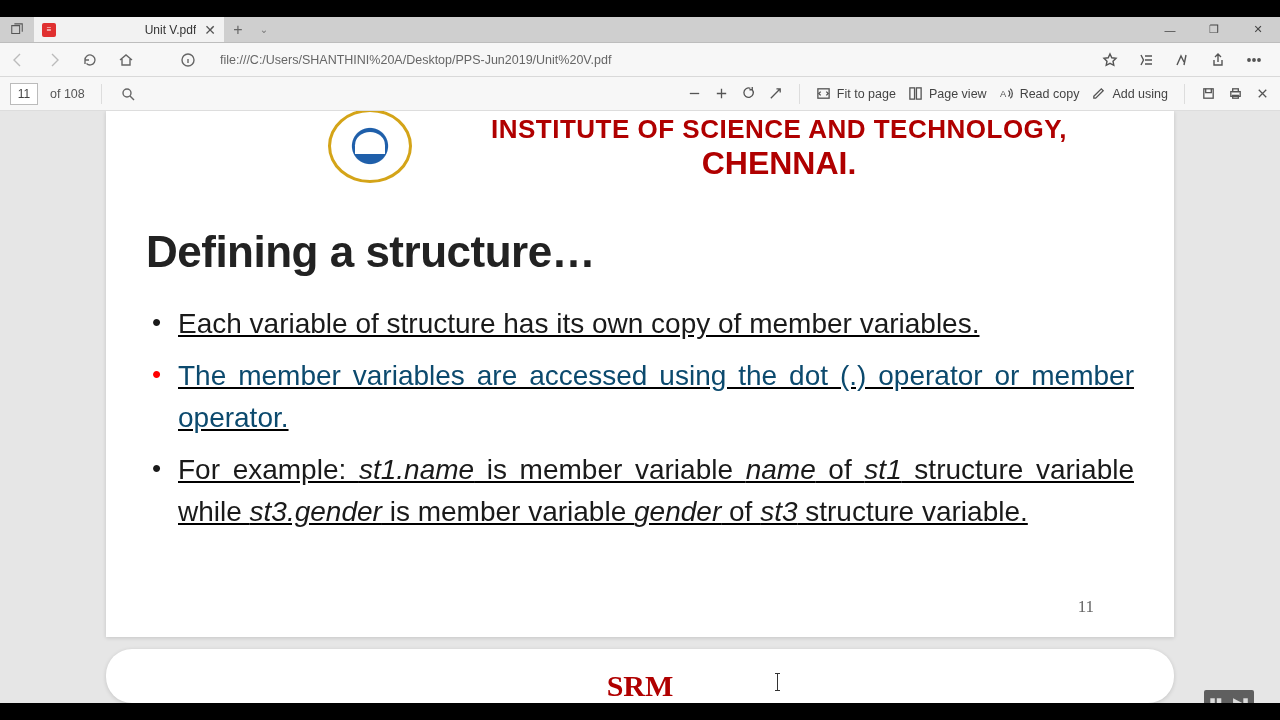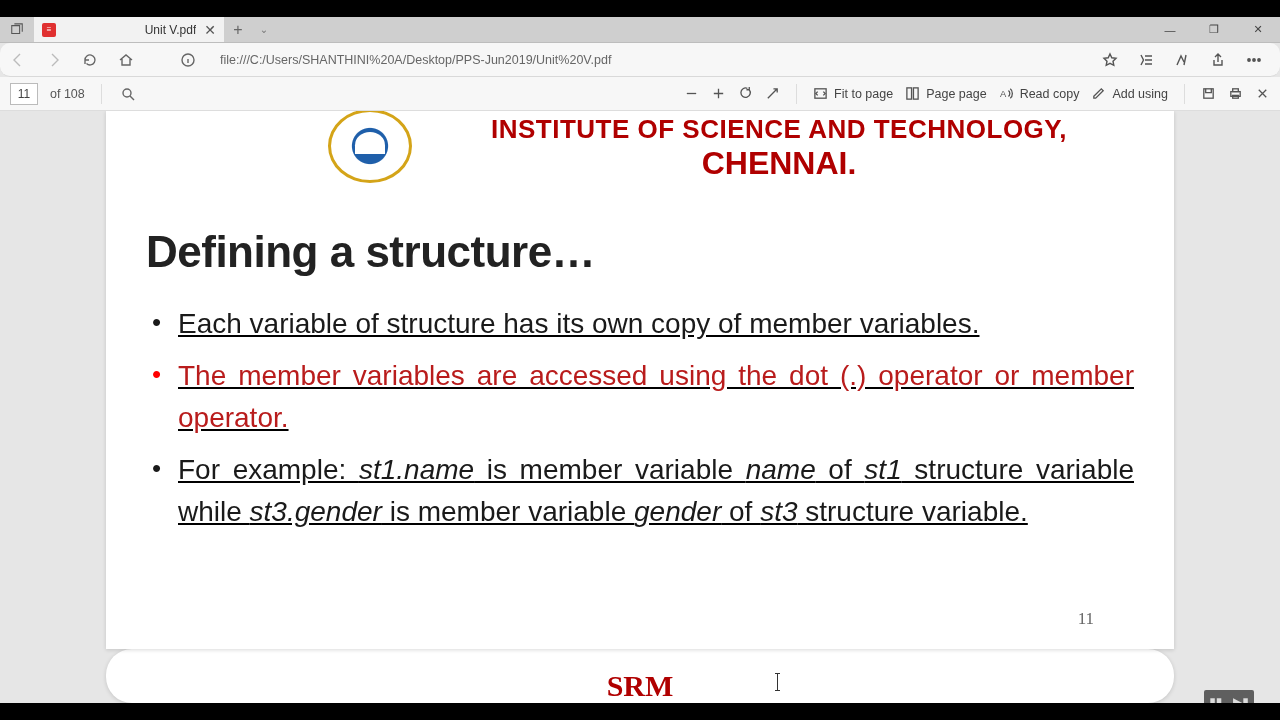--- a/index.html
+++ b/index.html
@@ -19,21 +19,21 @@
 .tab { width: 190px; background: #f2f2f2; display: flex; align-items: center; padding: 0 8px; gap: 8px; position: relative; }
 .tab .ficon { width: 14px; height: 14px; background: #e03030; border-radius: 2px; display: flex; align-items: center; justify-content: center; color: #fff; font-size: 8px; font-weight: bold; }
 .tab .title { flex: 1; font-size: 12px; color: #333; white-space: nowrap; overflow: hidden; text-align: right; }
 .tab .close { color: #555; font-size: 14px; cursor: pointer; }
 .tab-new { width: 28px; display: flex; align-items: center; justify-content: center; color: #666; font-size: 16px; }
 .tab-dd { width: 24px; display: flex; align-items: center; justify-content: center; color: #777; font-size: 10px; }
 .winbtns { margin-left: auto; display: flex; }
 .winbtn { width: 44px; display: flex; align-items: center; justify-content: center; color: #444; font-size: 11px; }
 
 
-.addrbar { height: 34px; background: #f7f7f7; display: flex; align-items: center; padding: 0 8px; gap: 16px; border-bottom: 1px solid #d9d9d9; border-radius: 10px; }
+.addrbar { height: 34px; background: #f7f7f7; display: flex; align-items: center; padding: 0 8px; gap: 16px; border-bottom: 1px solid #d9d9d9; }
 .navicon { color: #666; display: flex; align-items: center; justify-content: center; width: 20px; height: 20px; }
 .navicon svg { width: 16px; height: 16px; stroke: #666; fill: none; stroke-width: 1.4; }
 .navicon.disabled { color: #bbb; }
 .navicon.disabled svg { stroke: #bbb; }
 .addr-lock { color: #888; }
 .addr { flex: 1; font-size: 12.5px; color: #666; padding-left: 6px; white-space: nowrap; overflow: hidden; }
 .addr-right { display: flex; gap: 16px; align-items: center; padding-right: 8px; }
 .addr-right .navicon svg { stroke: #555; }
 
 
@@ -44,36 +44,36 @@
 .pdfbar .srch { color: #555; }
 .pdfbar .spacer { flex: 1; }
 .pdfbar .tbtn { display: flex; align-items: center; gap: 6px; color: #444; cursor: pointer; }
 .pdfbar .tbtn svg { width: 15px; height: 15px; stroke: #555; fill: none; stroke-width: 1.4; }
 .pdfbar .ticon { width: 15px; height: 15px; display: inline-flex; }
 .pdfbar .ticon svg { width: 15px; height: 15px; stroke: #555; fill: none; stroke-width: 1.4; }
 
 
 .viewport { flex: 1; background: #e6e6e6; overflow: hidden; display: flex; flex-direction: column; align-items: center; position: relative; }
 .page { width: 1068px; background: #fff; box-shadow: 0 1px 4px rgba(0,0,0,.15); margin-top: 0; position: relative; padding: 0 40px; }
-.page2 { width: 1068px; background: #fff; box-shadow: 0 1px 4px rgba(0,0,0,.15); padding: 20px 40px 0; text-align: center; border-radius: 26px; }
+.page2 { width: 1068px; background: #fff; box-shadow: 0 1px 4px rgba(0,0,0,.15); margin-top: 12px; padding: 20px 40px 0; text-align: center; border-radius: 26px; }
 
 
 .hdr { display: flex; align-items: center; gap: 12px; padding-top: 2px; }
 .seal { width: 84px; height: 74px; border-radius: 50%; border: 3px solid #d4a418; display: flex; align-items: center; justify-content: center; background: radial-gradient(circle at 50% 50%, #1f5faa 0 34%, #fff 36% 100%); position: relative; margin-left: 182px; margin-top: -4px; overflow: hidden; }
 .seal::after { content: ""; position: absolute; width: 30px; height: 22px; top: 20px; background: #fff; border-radius: 50% 50% 0 0 / 60% 60% 0 0; }
 .inst { flex: 1; text-align: center; font-family: Georgia, "Times New Roman", serif; color: #b00000; font-weight: 700; }
 .inst .l1 { font-size: 26px; letter-spacing: .5px; }
 .inst .l2 { font-size: 32px; }
 
 .h1 { font-size: 44px; font-weight: 700; color: #222; margin-top: 44px; font-family: Arial, sans-serif; letter-spacing: -.5px; }
 
 ul.bul { list-style: none; margin-top: 26px; text-decoration: underline; }
 ul.bul li { position: relative; padding-left: 32px; font-size: 28px; line-height: 1.5; color: #1a1a1a; text-align: justify; margin-bottom: 10px; font-family: Arial, sans-serif; }
 ul.bul li::before { content: "•"; position: absolute; left: 6px; top: 0; font-size: 26px; }
-ul.bul li.red { color: #b91c1c; }
+ul.bul li.red { color: #0c4a6e; }
 ul.bul li.red::before { color: #ff0000; }
 ul.bul li .it { font-style: italic; }
 
 .pgnum { position: absolute; right: 80px; bottom: 20px; font-size: 17px; color: #666; font-family: Georgia, serif; }
 .page { height: 542px; }
 
 .srm2 { font-family: Georgia, "Times New Roman", serif; color: #b00000; font-weight: 700; font-size: 30px; }
 
 
 .vc { position: absolute; right: 26px; bottom: 6px; width: 50px; height: 24px; background: rgba(50,50,50,.75); border-radius: 2px; display: flex; align-items: center; justify-content: space-around; }
@@ -210,21 +210,21 @@
           <rect x="2" y="3" width="12" height="10"></rect>
           <path d="M5 6l-2 2 2 2M11 6l2 2-2 2"></path>
         </svg>
         <span>Fit to page</span>
       </span>
     <span class="tbtn">
         <svg viewBox="0 0 16 16">
           <rect x="2" y="2" width="5" height="12"></rect>
           <rect x="9" y="2" width="5" height="12"></rect>
         </svg>
-        <span>Page page</span>
+        <span>Page view</span>
       </span>
     <span class="tbtn">
         <svg viewBox="0 0 16 16">
           <text x="1" y="12" font-size="10" fill="#555" stroke="none">A</text>
           <path d="M10 5c2 1 2 5 0 6M12 3c3 2 3 8 0 10"></path>
         </svg>
         <span>Read copy</span>
       </span>
     <span class="tbtn">
         <svg viewBox="0 0 16 16">

